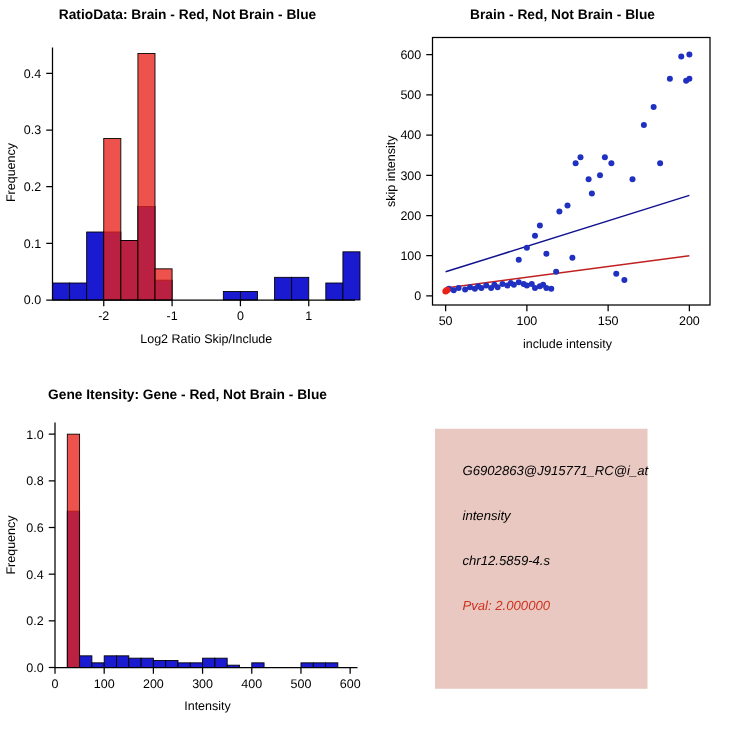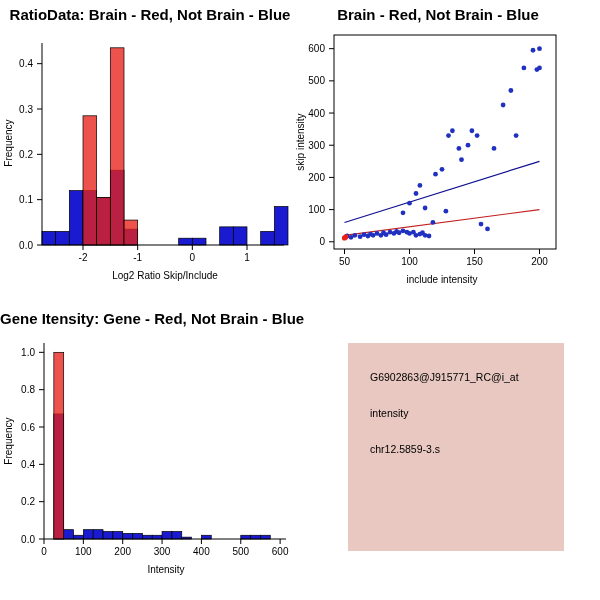--- a/index.html
+++ b/index.html
@@ -12,40 +12,40 @@
     height: 600px;
     font-family: "Liberation Sans", sans-serif;
     color: #000000;
     position: relative;
     overflow: hidden;
   }
   .panel {
     position: absolute;
   }
   .panel-title {
-    font-size: 15px;
+    font-size: 11px;
     font-weight: bold;
     text-align: center;
     white-space: nowrap;
   }
   svg text {
     font-family: "Liberation Sans", sans-serif;
     fill: #000000;
   }
   .axis-label {
     font-size: 10px;
   }
   .tick-label {
     font-size: 10px;
   }
   
   #panel-ratio { left: 0px; top: 6px; width: 300px; height: 296px; }
-  #panel-scatter { left: 288px; top: 6px; width: 300px; height: 296px; }
+  #panel-scatter { left: 300px; top: 6px; width: 300px; height: 296px; }
   #panel-gene { left: 0px; top: 310px; width: 300px; height: 290px; }
-  #panel-info { left: 348px; top: 343px; width: 216px; height: 208px; }
+  #panel-info { left: 348px; top: 343px; width: 170px; height: 208px; font-style: italic; }
   .info-box {
     width: 100%;
     height: 100%;
     background: #e8c8c0;
     box-sizing: border-box;
     padding: 28px 0 0 22px;
   }
   .info-line {
     font-size: 10.5px;
     color: #000000;
@@ -249,15 +249,16 @@
         <text x="166" y="246" class="axis-label" text-anchor="middle">Intensity</text>
         <text x="12" y="114" class="axis-label" text-anchor="middle" transform="rotate(-90 12 114)">Frequency</text>
       </g>
   </svg>
 </div>
 
 <div class="panel" id="panel-info">
   <div class="info-box">
     <div class="info-line">G6902863@J915771_RC@i_at</div>
     <div class="info-line">intensity</div>
-    <div class="info-line">chr12.5859-3.s</div>
+    <div class="info-line">chr12.5859-4.s</div>
+    <div class="info-line pval">Pval: 2.000000</div>
   </div>
 </div>
 
 </body></html>

